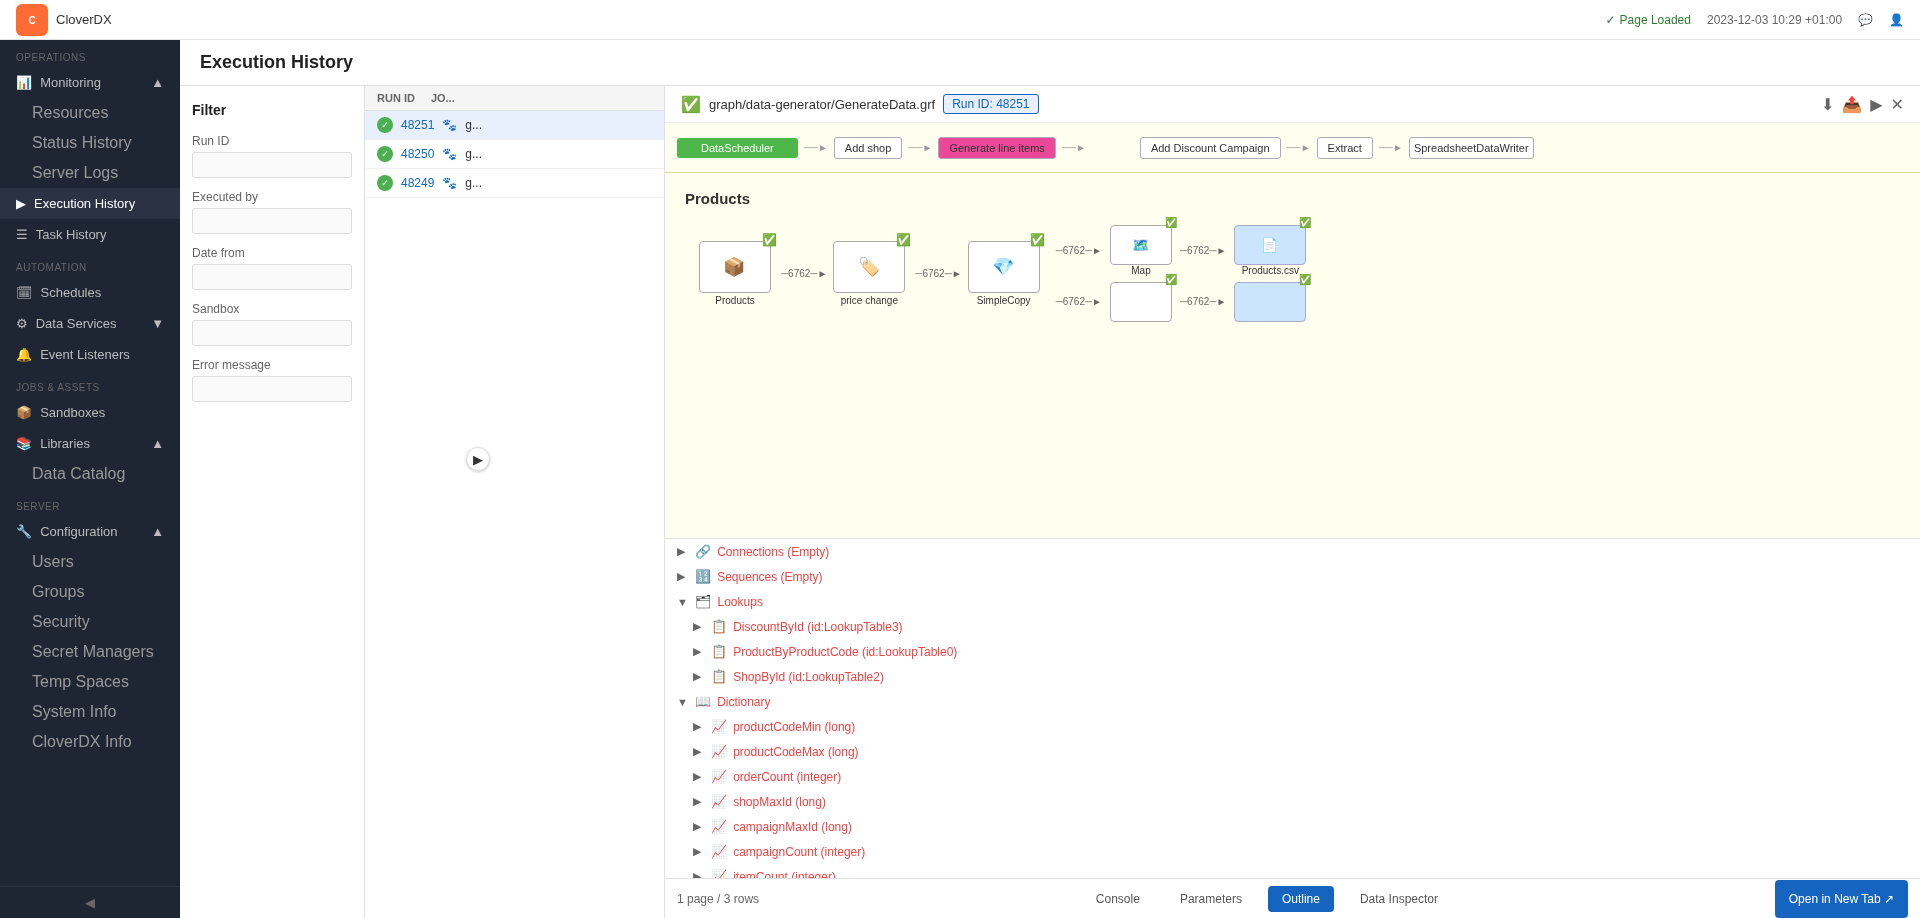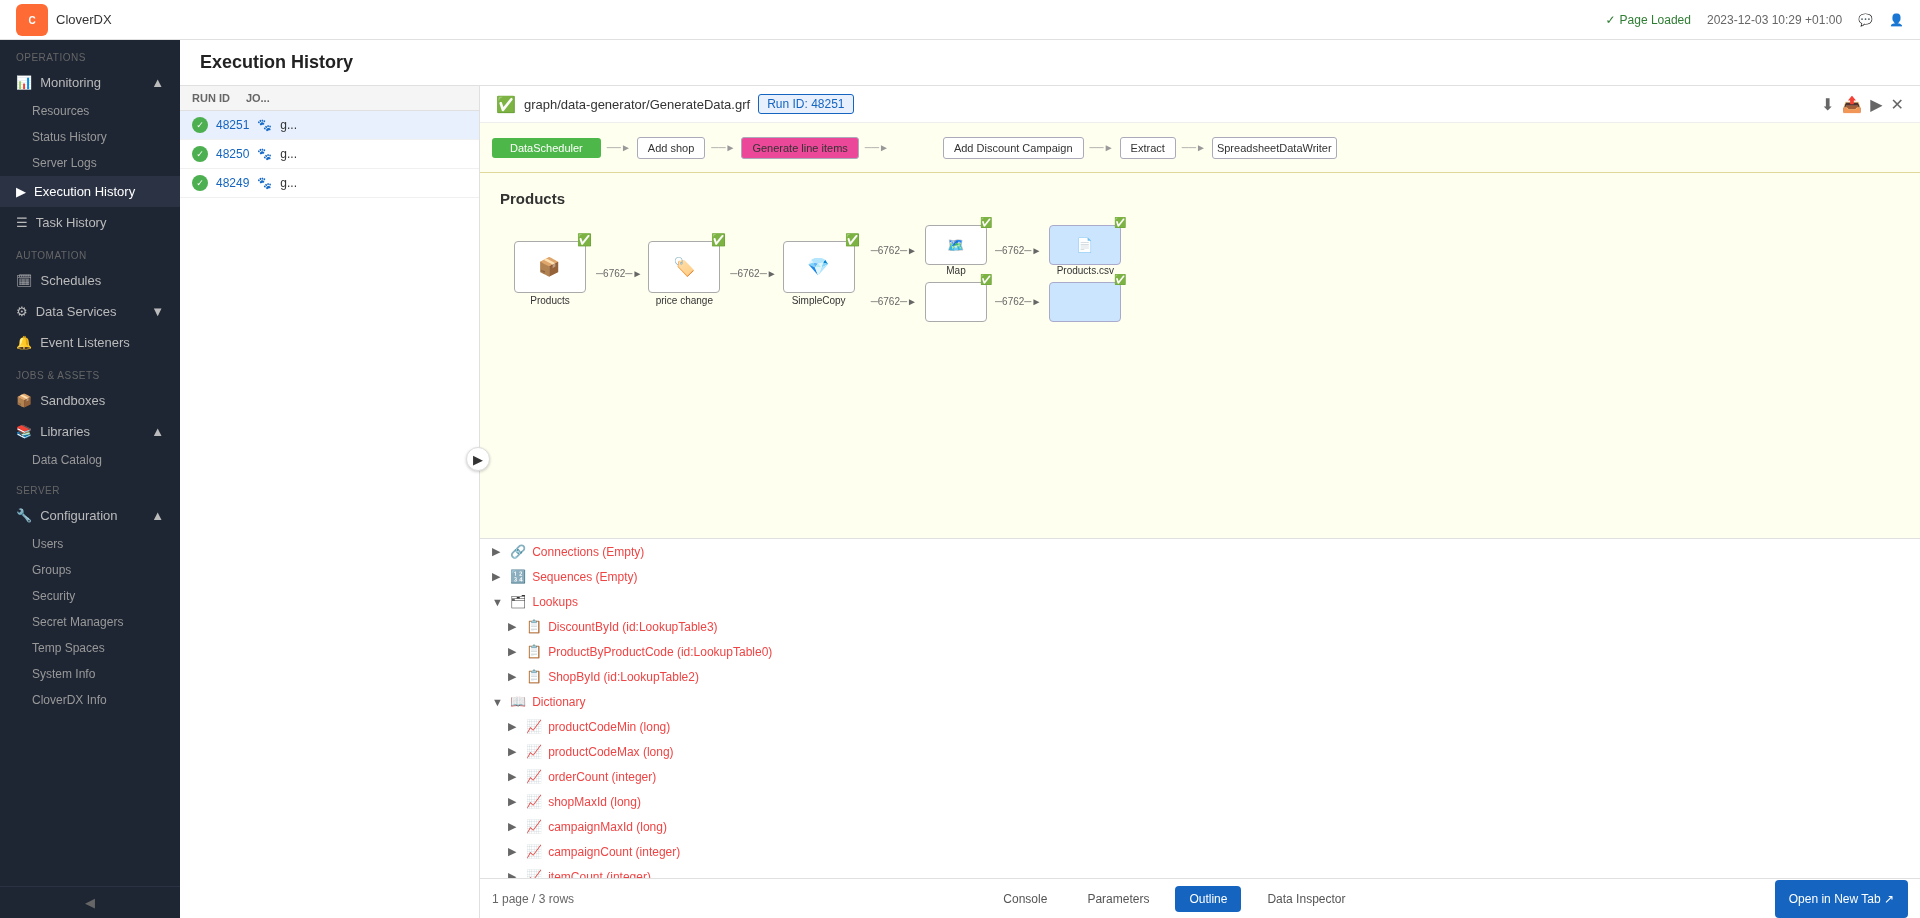--- a/index.html
+++ b/index.html
@@ -15,21 +15,21 @@
     
     .main { display: flex; flex: 1; overflow: hidden; }
 
     
     .sidebar { width: 180px; background: #1e2533; color: #ccc; display: flex; flex-direction: column; overflow-y: auto; flex-shrink: 0; }
     .sidebar-section-label { font-size: 10px; color: #666; padding: 12px 16px 4px; text-transform: uppercase; letter-spacing: 0.5px; }
     .sidebar-item { padding: 8px 16px; cursor: pointer; display: flex; align-items: center; gap: 8px; font-size: 13px; color: #bbb; }
     .sidebar-item.active { background: #2a3244; color: #fff; }
     .sidebar-item.has-arrow { justify-content: space-between; }
     .sidebar-item .item-left { display: flex; align-items: center; gap: 8px; }
-    .sidebar-subitem { padding: 6px 16px 6px 32px; cursor: pointer; font-size: 12px; color: #999; }
+    .sidebar-subitem { padding: 6px 16px 6px 32px; cursor: pointer; font-size: 16px; color: #999; }
     .sidebar-collapse-btn { padding: 8px; text-align: center; cursor: pointer; color: #666; border-top: 1px solid #2a3244; margin-top: auto; }
 
     
     .content { flex: 1; display: flex; flex-direction: column; overflow: hidden; }
 
     
     .page-header { background: #fff; padding: 12px 20px; border-bottom: 1px solid #e0e0e0; font-size: 18px; font-weight: 600; color: #222; flex-shrink: 0; }
 
     
     .body-split { display: flex; flex: 1; overflow: hidden; }
@@ -188,20 +188,33 @@
     <div class="sidebar-subitem">CloverDX Info</div>
 
     <div class="sidebar-collapse-btn">◀</div>
   </div>
 
   <div class="content">
     <div class="page-header">Execution History</div>
 
     <div class="body-split">
 
+      <div class="filter-panel">
+        <div class="filter-title">Filter</div>
+        <div class="filter-label">Run ID</div>
+        <input class="filter-input" type="text" style="">
+        <div class="filter-label">Executed by</div>
+        <input class="filter-input" type="text" style="">
+        <div class="filter-label">Date from</div>
+        <input class="filter-input" type="text" style="">
+        <div class="filter-label">Sandbox</div>
+        <input class="filter-input" type="text" style="">
+        <div class="filter-label">Error message</div>
+        <input class="filter-input" type="text" style="">
+      </div>
 
       <div class="run-table-area">
         <div class="run-table-header">
           <span>RUN ID</span>
           <span>JO...</span>
         </div>
         <div class="run-table-row selected">
           <div class="run-status">✓</div>
           <span class="run-id-link">48251</span>
           <span>🐾</span>
@@ -237,21 +250,21 @@
             <span title="Close">✕</span>
           </div>
         </div>
 
         <div class="inspector-body">
 
           <div class="graph-canvas">
             <div class="graph-area">
 
               <div style="position:absolute; top:0; left:0; right:0; height:50px; background:#fffff0; border-bottom:1px solid #e0d89a; display:flex; align-items:center; padding:0 12px; gap:6px; overflow:hidden;">
-                <div style="background:#4db849; color:white; padding:4px 18px; border-radius:3px; font-size:11px; white-space:nowrap;">DataScheduler</div>
+                <div style="background:#4db849; color:white; padding:4px 24px; border-radius:3px; font-size:11px; white-space:nowrap;">DataScheduler</div>
                 <div style="color:#999; font-size:10px;">──►</div>
                 <div style="background:#fff; border:1px solid #aab; padding:4px 10px; border-radius:3px; font-size:11px;">Add shop</div>
                 <div style="color:#999; font-size:10px;">──►</div>
                 <div style="background:#ec4899; border:1px solid #aab; padding:4px 10px; border-radius:3px; font-size:11px;">Generate line items</div>
                 <div style="color:#999; font-size:10px;">──►</div>
                 <div style="background:#fff; border:1px solid #aab; padding:4px 10px; border-radius:3px; font-size:11px;margin-left:48px;">Add Discount Campaign</div>
                 <div style="color:#999; font-size:10px;">──►</div>
                 <div style="background:#fff; border:1px solid #aab; padding:4px 10px; border-radius:3px; font-size:11px;">Extract</div>
                 <div style="color:#999; font-size:10px;">──►</div>
                 <div style="background:#fff; border:1px solid #aab; padding:4px 4px; border-radius:3px; font-size:11px; white-space:nowrap;">SpreadsheetDataWriter</div>

